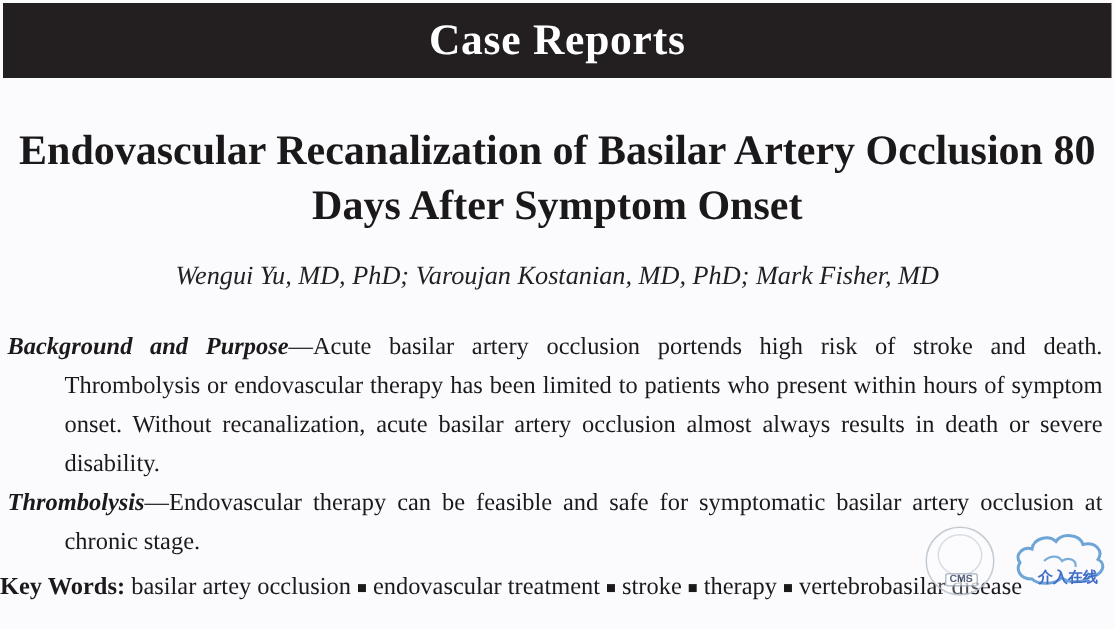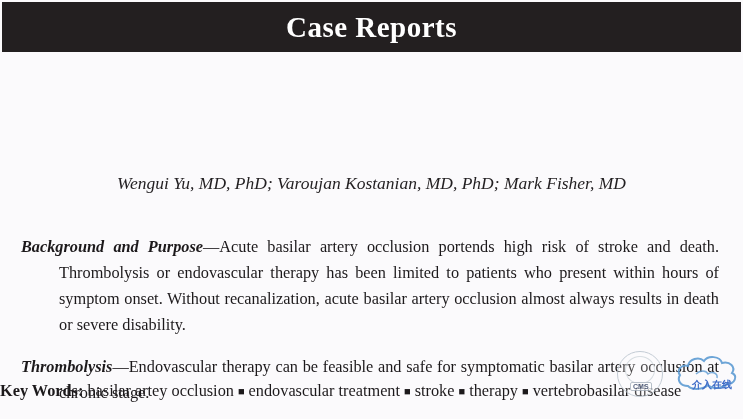--- a/index.html
+++ b/index.html
@@ -53,21 +53,21 @@
   .abstract {
     position: absolute;
     top: 218px;
     left: 5px;
     right: 8px;
     font-size: 16.3px;
     line-height: 26px;
     text-align: justify;
   }
   .abstract p {
-    margin: 16px;
+    margin: 0;
     padding-left: 38px;
     text-indent: -38px;
   }
   .sec-label {
     font-weight: bold;
     font-style: italic;
   }
   .keywords {
     position: absolute;
     top: 381px;
@@ -132,20 +132,22 @@
   }
 </style>
 </head>
 <body>
 
 <div class="banner">
   <span class="banner-title">Case Reports</span>
 </div>
 
 <div class="article-title">
+  <div class="line">Endovascular Recanalization of Basilar Artery Occlusion 80</div>
+  <div class="line">Days After Symptom Onset</div>
 </div>
 
 <div class="authors">Wengui Yu, MD, PhD; Varoujan Kostanian, MD, PhD; Mark Fisher, MD</div>
 
 <div class="abstract">
   <p><span class="sec-label">Background and Purpose</span><span>—Acute basilar artery occlusion portends high risk of stroke and death. Thrombolysis or endovascular therapy has been limited to patients who present within hours of symptom onset. Without recanalization, acute basilar artery occlusion almost always results in death or severe disability.</span></p>
   <p><span class="sec-label">Thrombolysis</span><span>—Endovascular therapy can be feasible and safe for symptomatic basilar artery occlusion at chronic stage.</span></p>
 
 </div>
 

